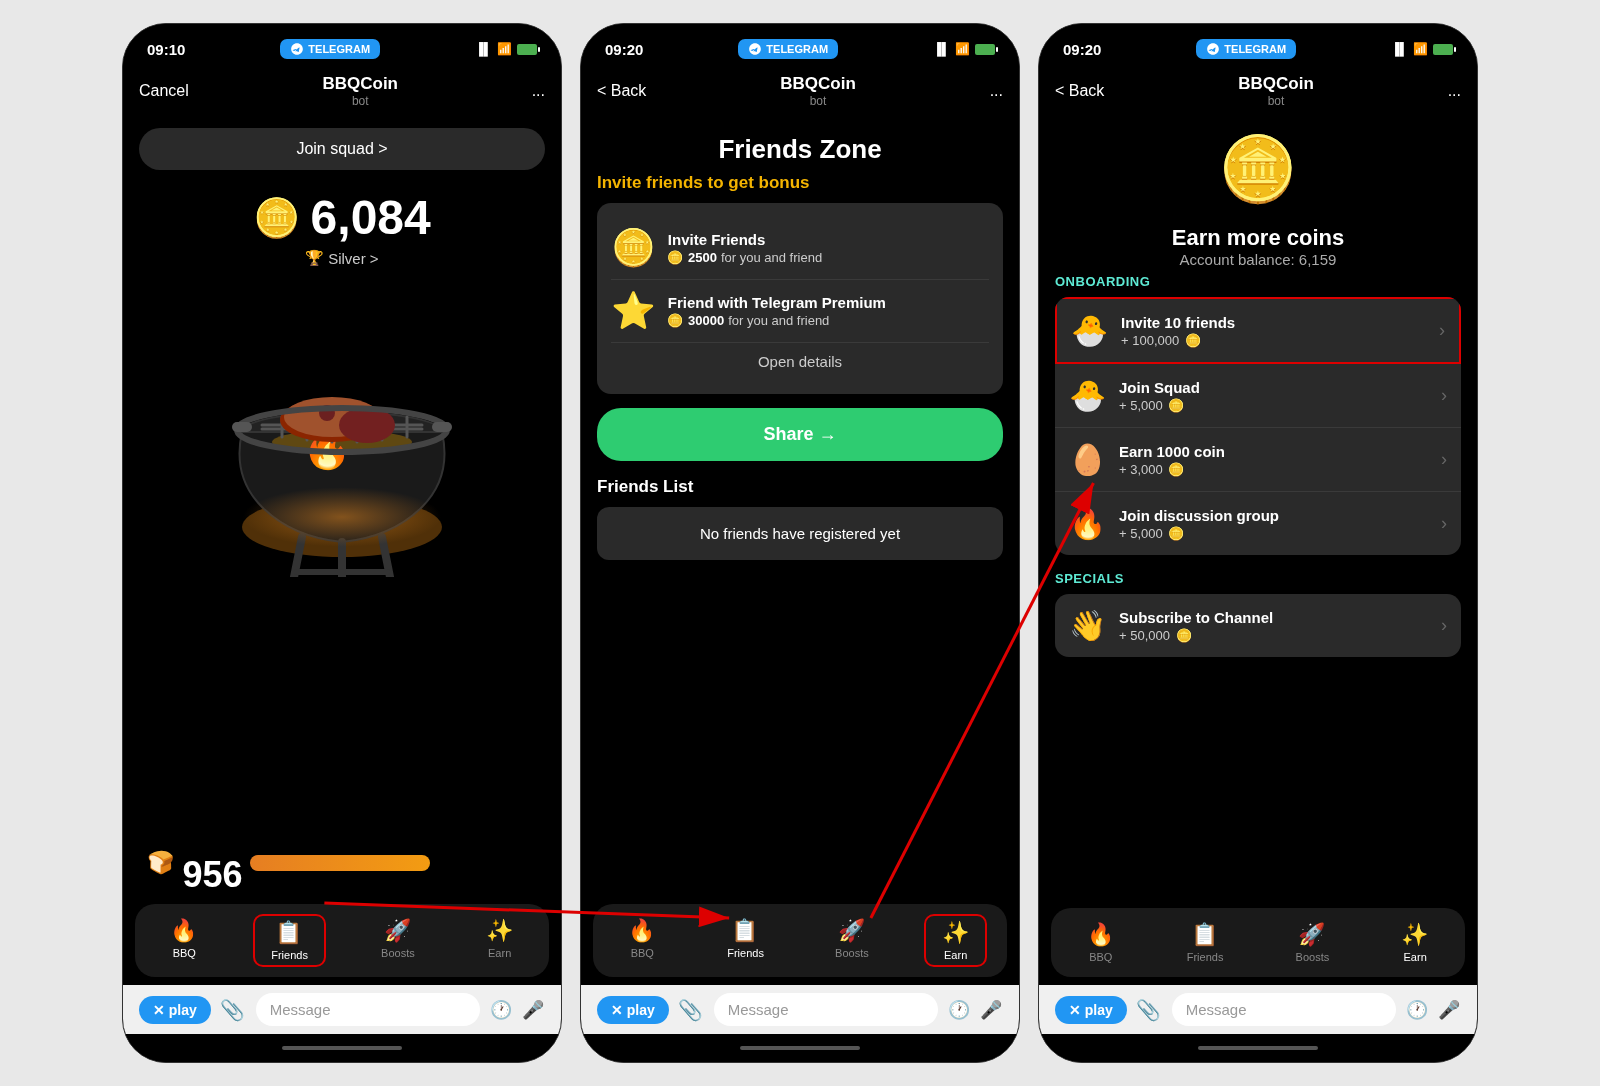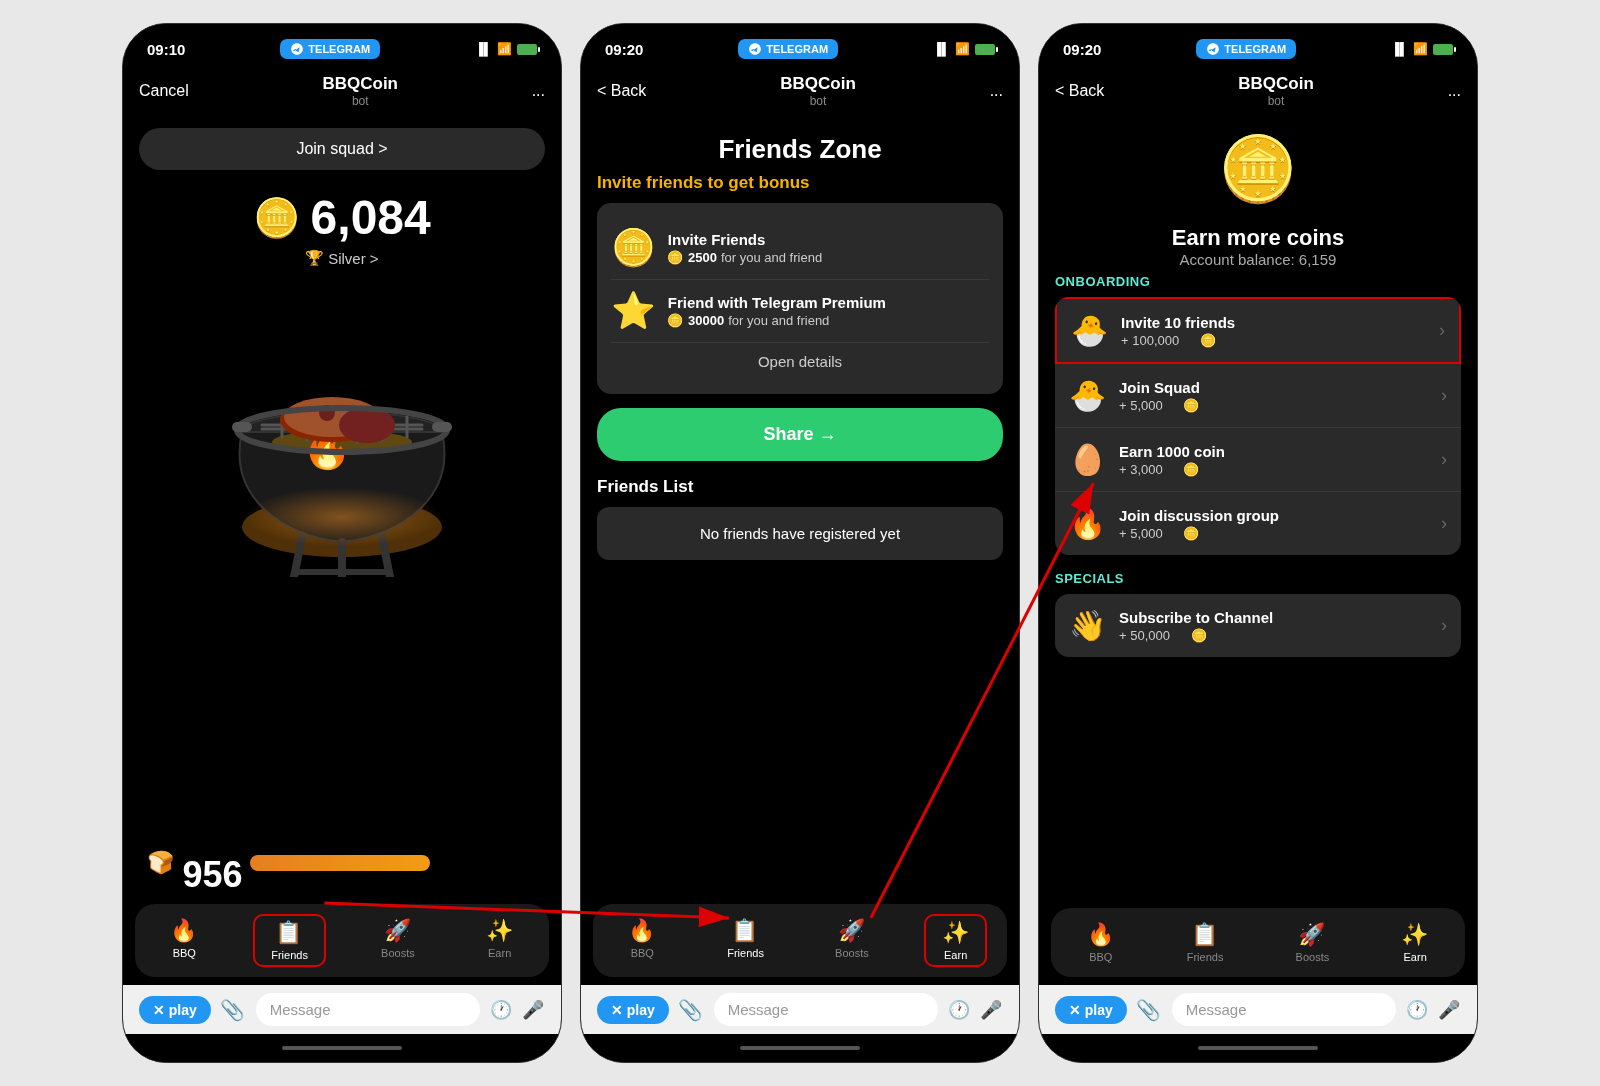--- a/index.html
+++ b/index.html
@@ -432,21 +432,21 @@
 
     .earn-item:last-child { border-bottom: none; }
 
     .earn-item-icon { font-size: 30px; width: 38px; text-align: center; }
 
     .earn-item-text { flex: 1; }
     .earn-item-title { color: #fff; font-size: 15px; font-weight: 600; }
     .earn-item-bonus {
       display: flex;
       align-items: flex-end;
-      gap: 21px;
+      gap: 6px;
       color: #ccc;
       font-size: 13px;
       margin-top: 2px;
     }
 
     .earn-chevron { color: #666; font-size: 18px; }
 
     
     .phones-wrapper {
       display: flex;

